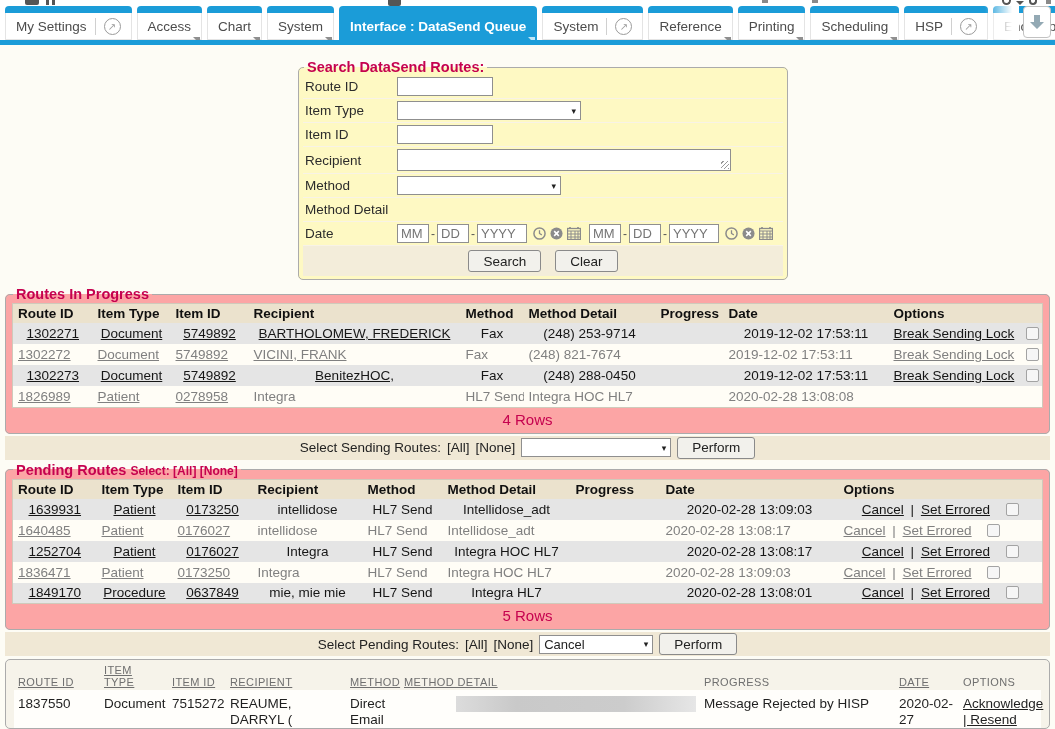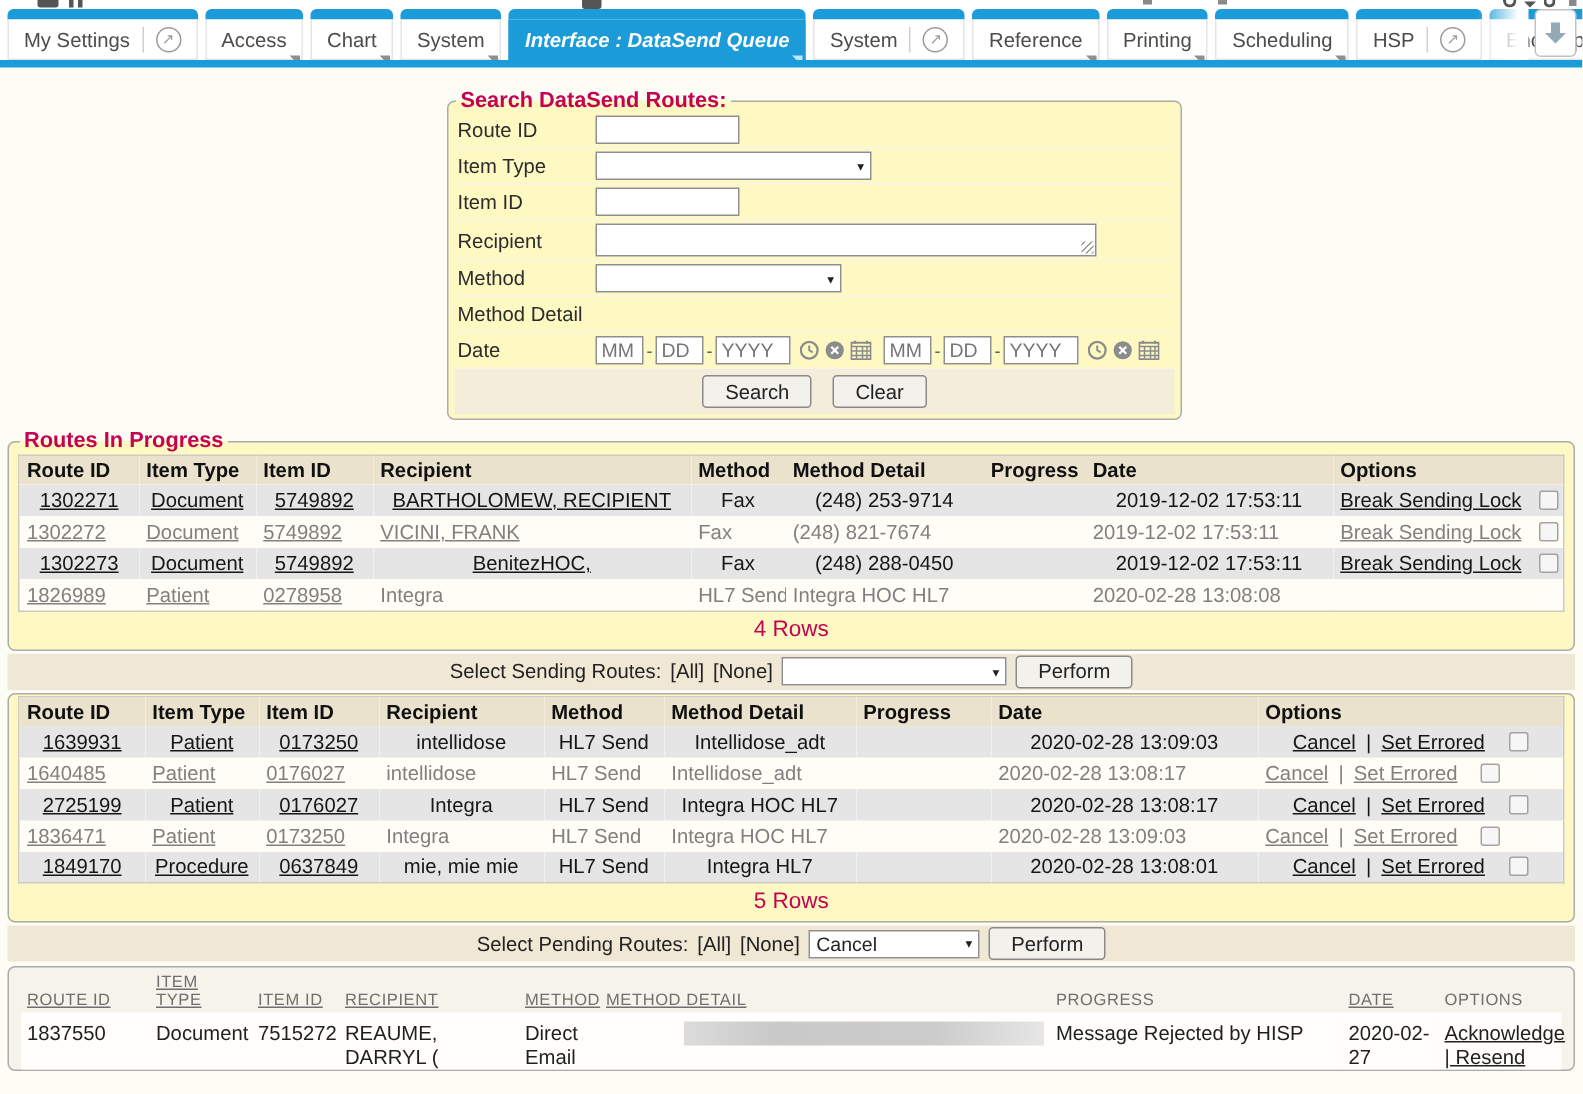--- a/index.html
+++ b/index.html
@@ -16,40 +16,40 @@
   .tab { position:relative; height:34px; display:flex; flex-direction:column; margin-right:5px; flex:0 0 auto; cursor:pointer; }
   .tab .cap { height:7px; background:#1b9cd8; border-radius:4px 4px 0 0; }
   .tab .tb  { flex:1; background:#ffffff; border:1px solid #e4e4e4; border-top:none;
               display:flex; align-items:center; padding:0 10px; }
   .tab .tl  { font-size:13.5px; color:#4c4c4c; white-space:nowrap; }
   .tab .ticon { margin-left:8px; padding-left:8px; border-left:1px solid #d0d0d0; display:flex; align-items:center; }
   .tab .circ { width:17px; height:17px; border:1px solid #9b9b9b; border-radius:50%; color:#9b9b9b;
                font-size:10px; line-height:15px; text-align:center; display:block; }
   .tab .fold { position:absolute; right:2px; bottom:-4px; width:0; height:0;
                border-left:7px solid transparent; border-top:7px solid #8f8f8f; }
-  .tab.active .cap, .tab.active .tb { background:#1b9cd8; border-color:#1b9cd8;font-style:italic; }
+  .tab.active .cap, .tab.active .tb { background:#1b9cd8; border-color:#1b9cd8; }
   .tab.active .tl { color:#ffffff; font-weight:bold; }
   .tab.active .fold { border-top-color:#bfe6f7; }
   .tabfade { position:absolute; right:36px; bottom:0; width:34px; height:34px;
              background:linear-gradient(90deg, rgba(255,255,255,0), #ffffff 80%); }
   .tabmore { position:absolute; right:4px; bottom:2px; width:28px; height:32px; background:#fff;
              border:1px solid #c2c2c2; border-radius:4px; display:flex; align-items:center; justify-content:center; cursor:pointer; }
 
   
   .ti { height:19px; border:1px solid #8f8f8f; background:#fff; font:13px "Liberation Sans",sans-serif; padding:0 3px; }
   .sel { height:19px; border:1px solid #8f8f8f; background:#fff; display:inline-flex; align-items:center;
          justify-content:space-between; padding:0 4px; font-size:13px; cursor:pointer; }
   .sel .caret { font-size:9px; color:#222; margin-left:6px; }
   .btn { height:22px; background:#f2f1ec; border:1px solid #8a8a8a; border-radius:3px;
          font:13.5px "Liberation Sans",sans-serif; color:#222; padding:0 14px; cursor:pointer; }
   .cb { display:inline-block; width:13px; height:13px; border:1px solid #a3a3a3; border-radius:2px;
         background:#f6f6f6; vertical-align:-2px; margin-left:12px; cursor:pointer; }
   .lnk { text-decoration:underline; color:inherit; cursor:pointer; }
 
-  fieldset { border:1px solid #ababab; border-radius:5px; margin:0 5px 2px; padding:1px 6px 3px; background:#fef9c3; }
+  fieldset { border:1px solid #ababab; border-radius:5px; margin:0 5px 2px; padding:1px 6px 3px; background:#fca5a5; }
   legend { color:#c5024f; font-weight:bold; font-size:14.5px; padding:0 3px; margin-left:1px; }
   .lg-sel { font-size:12px; }
   .lg-sel .lnk { text-decoration:none; }
 
   
   .searchfs { width:452px; margin:14px 0 6px 298px; background:#fef9c3; padding:0 4px 3px; }
   .frow { display:flex; align-items:center; min-height:24px; border-bottom:1px solid #f8f3e6; padding:2px 2px; }
   .frow .fl { width:92px; flex:0 0 auto; font-size:13.5px; color:#2c2c2c; }
   .frow.btnrow { justify-content:center; background:#f3edda; gap:14px; padding:4px 0; border-bottom:none; }
   .dgroup { display:flex; align-items:center; gap:2px; }
@@ -324,21 +324,21 @@
         <th>Progress</th>
         <th>Date</th>
         <th>Options</th>
       </tr>
     </thead>
     <tbody>
       <tr class="ra">
         <td><span class="lnk">1302271</span></td>
         <td><span class="lnk">Document</span></td>
         <td><span class="lnk">5749892</span></td>
-        <td><span class="lnk">BARTHOLOMEW, RECIPIENT</span></td>
+        <td><span class="lnk">BARTHOLOMEW, FREDERICK</span></td>
         <td><span>Fax</span></td>
         <td><span>(248) 253-9714</span></td>
         <td><span></span></td>
         <td><span>2019-12-02 17:53:11</span></td>
         <td><span class="lnk">Break Sending Lock</span><span class="cb"></span></td>
       </tr>
       <tr class="rb">
         <td><span class="lnk">1302272</span></td>
         <td><span class="lnk">Document</span></td>
         <td><span class="lnk">5749892</span></td>
@@ -381,20 +381,28 @@
   <span class="lnk">[All]</span>
   <span class="lnk">[None]</span>
   <span class="sel" style="width:150px;">
     <span></span>
     <span class="caret">▾</span>
   </span>
   <button class="btn">Perform</button>
 </div>
 
 <fieldset>
+  <legend>
+    <span>Pending Routes</span>
+    <span class="lg-sel">
+      <span>Select:</span>
+      <span class="lnk">[All]</span>
+      <span class="lnk">[None]</span>
+    </span>
+  </legend>
   <table class="routes">
     <colgroup>
         <col style="width:84px">
         <col style="width:76px">
         <col style="width:80px">
         <col style="width:110px">
         <col style="width:80px">
         <col style="width:128px">
         <col style="width:90px">
         <col style="width:178px">
@@ -436,21 +444,21 @@
         <td><span>HL7 Send</span></td>
         <td><span>Intellidose_adt</span></td>
         <td><span></span></td>
         <td><span>2020-02-28 13:08:17</span></td>
         <td><span class="lnk">Cancel</span>
             <span style="margin:0 3px;">|</span>
             <span class="lnk">Set Errored</span>
             <span class="cb"></span></td>
       </tr>
       <tr class="ra">
-        <td><span class="lnk">2725199</span></td>
+        <td><span class="lnk">1252704</span></td>
         <td><span class="lnk">Patient</span></td>
         <td><span class="lnk">0176027</span></td>
         <td><span>Integra</span></td>
         <td><span>HL7 Send</span></td>
         <td><span>Integra HOC HL7</span></td>
         <td><span></span></td>
         <td><span>2020-02-28 13:08:17</span></td>
         <td><span class="lnk">Cancel</span>
             <span style="margin:0 3px;">|</span>
             <span class="lnk">Set Errored</span>

